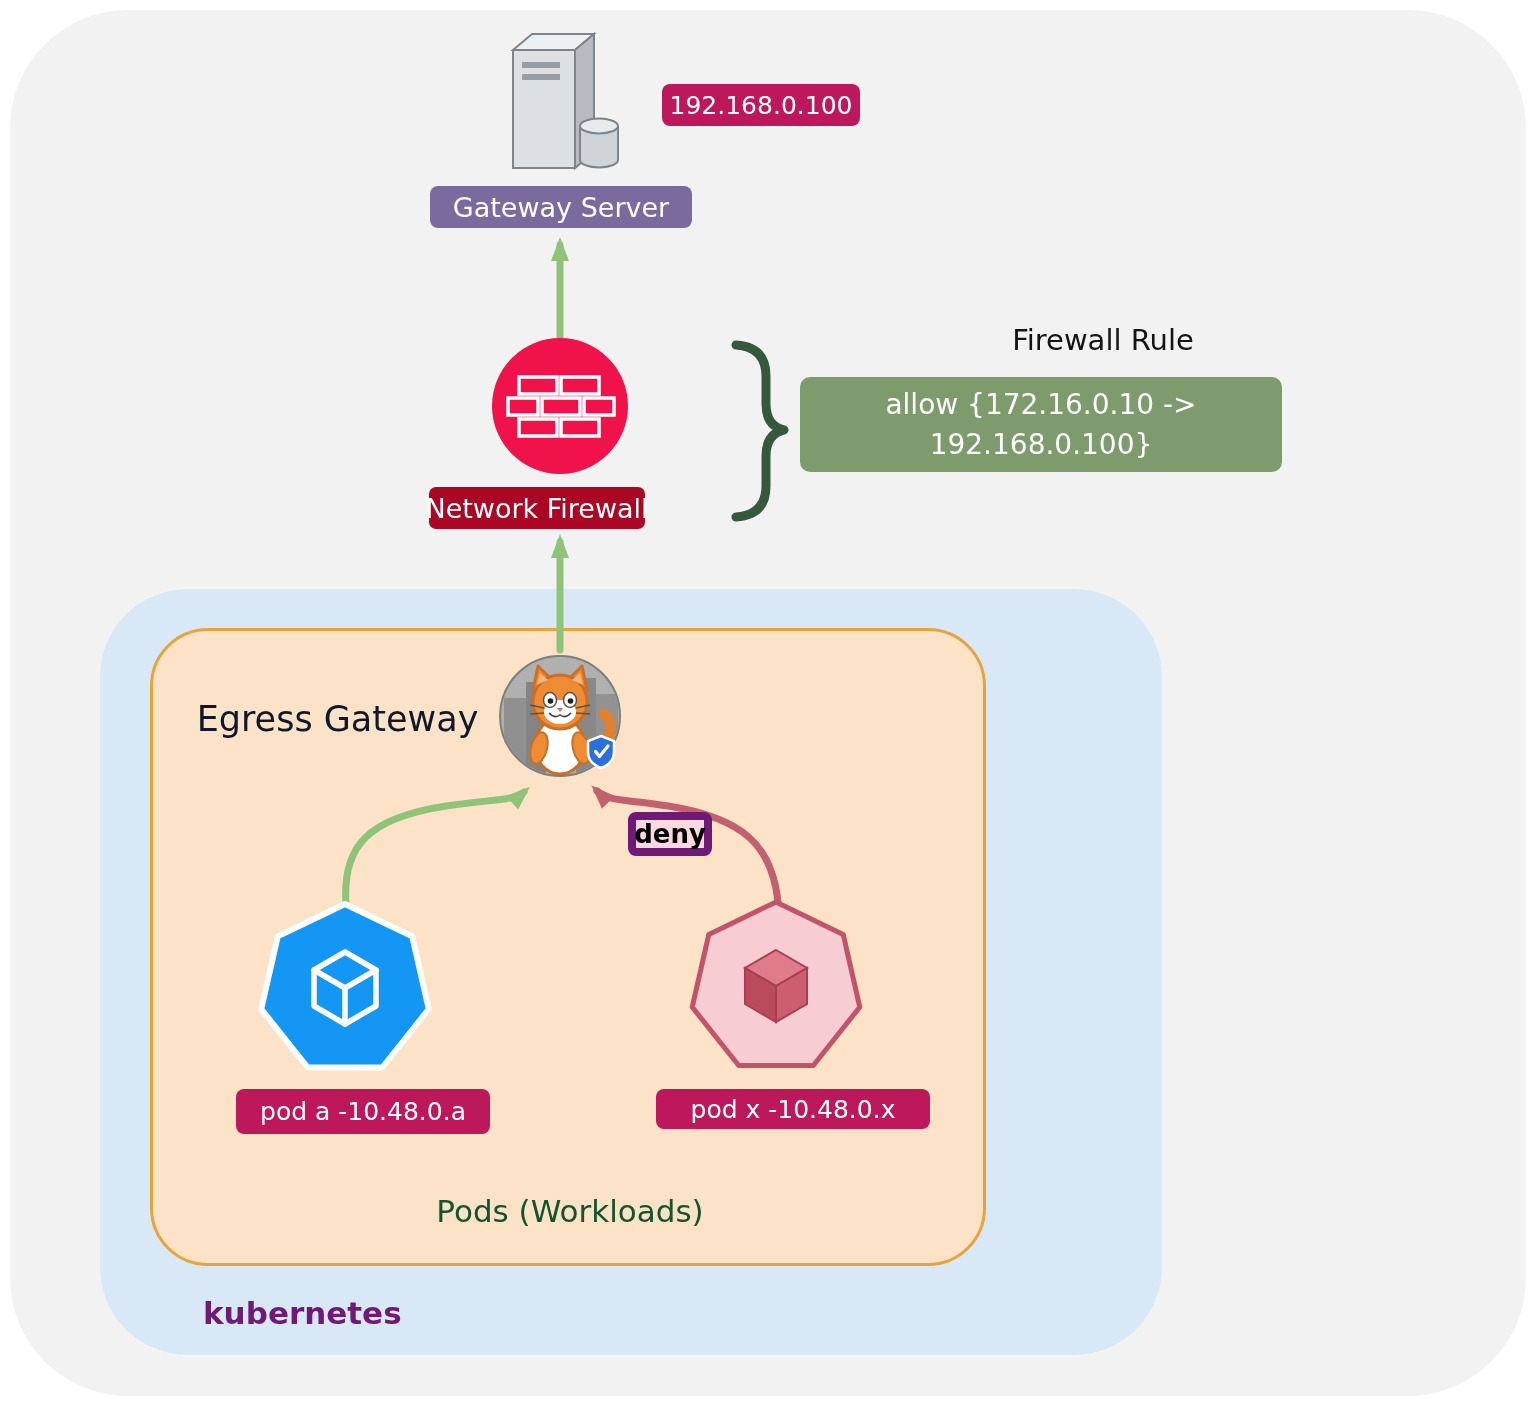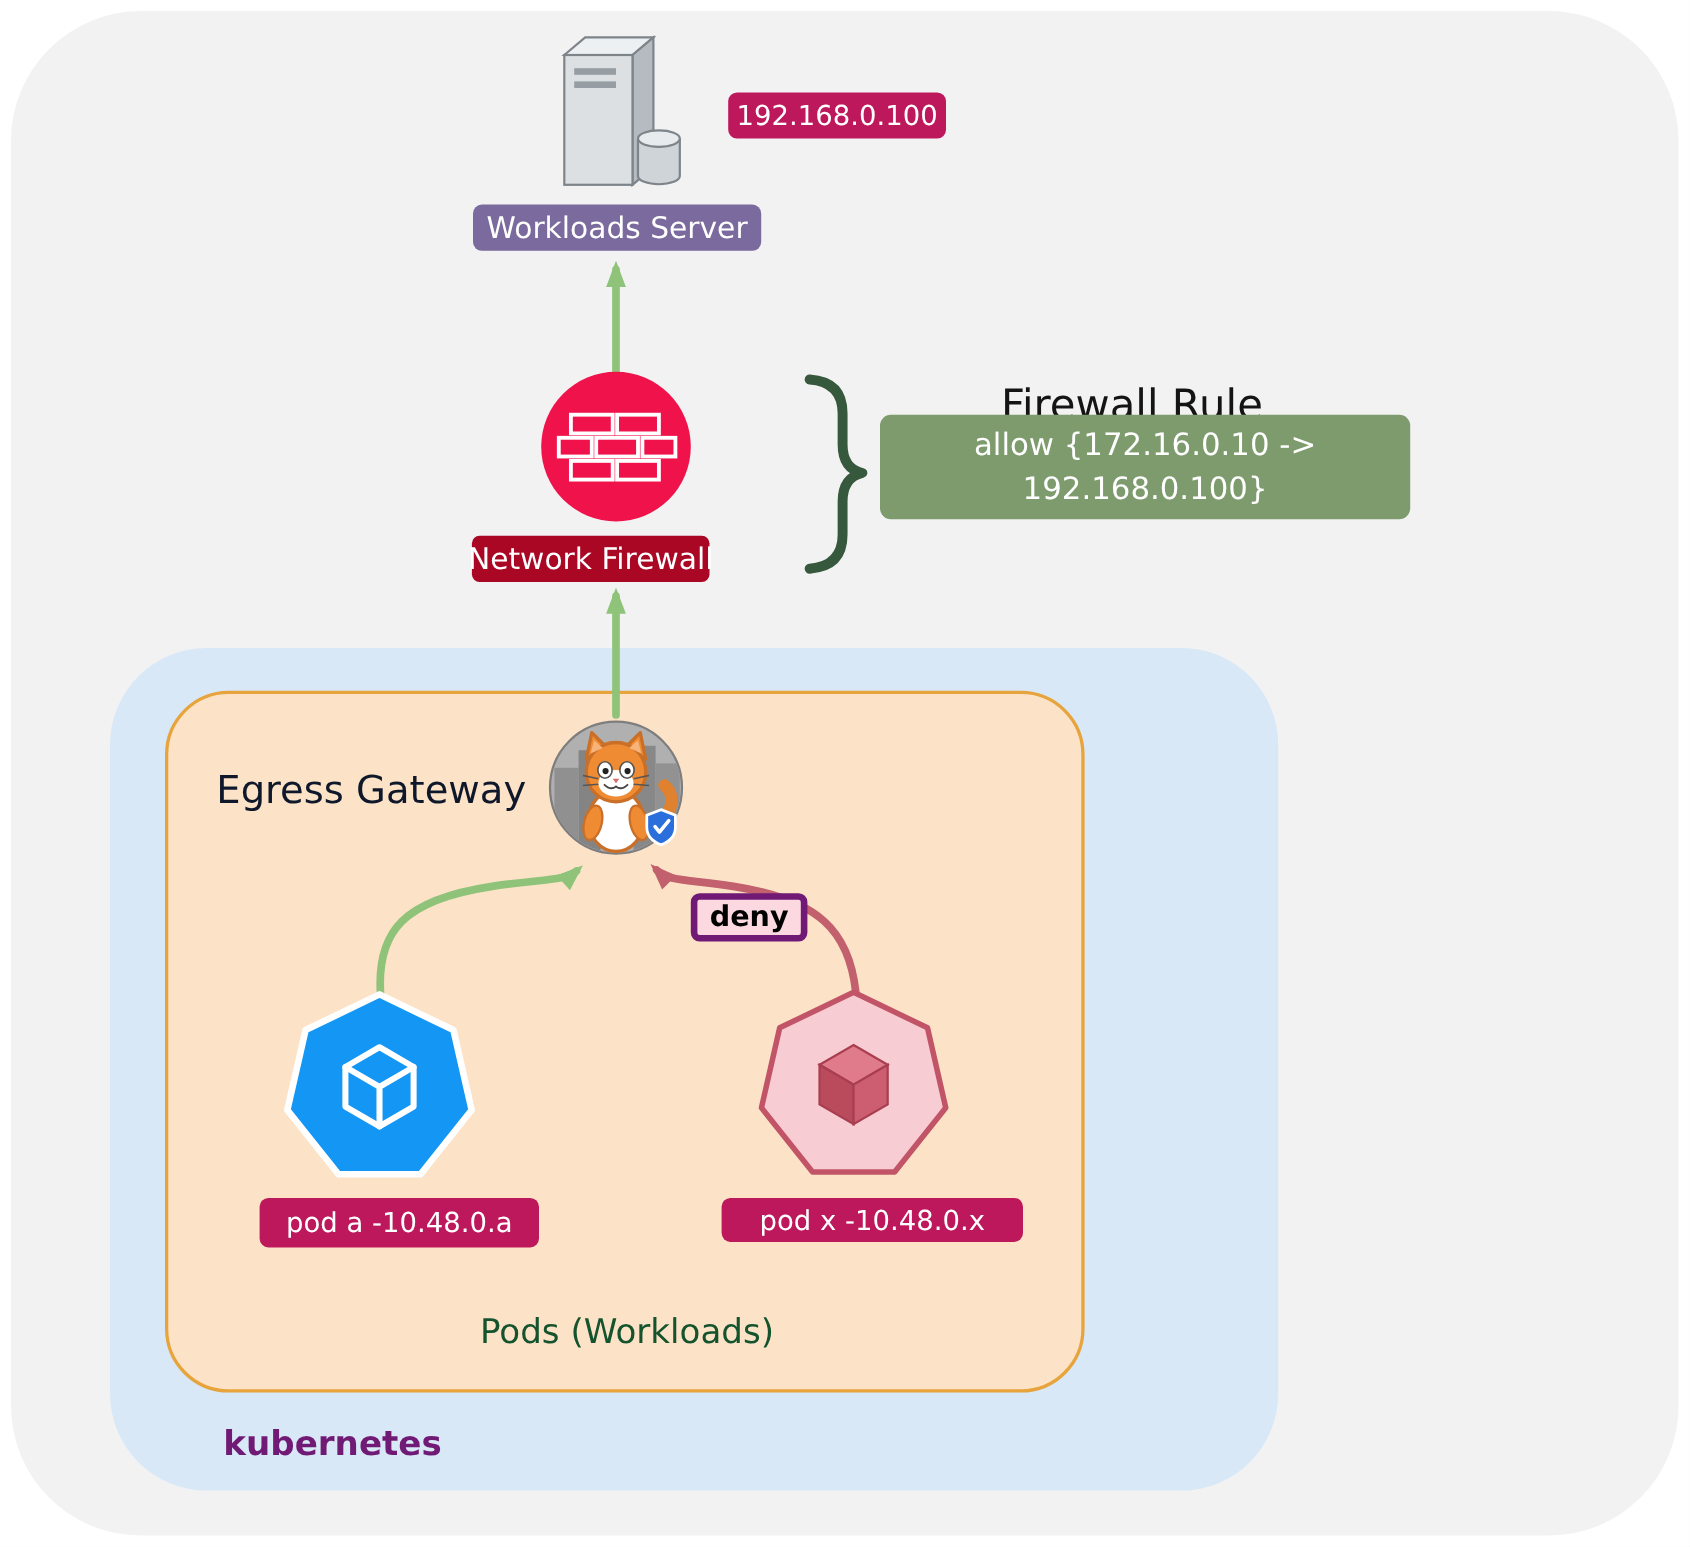--- a/index.html
+++ b/index.html
@@ -15,26 +15,26 @@
   .arrow-g{stroke:#8fc379;stroke-width:7;fill:none;stroke-linecap:round;}
   .arrow-r{stroke:#c2606e;stroke-width:7;fill:none;stroke-linecap:round;}
   .brace{stroke:#36583c;stroke-width:9;fill:none;stroke-linecap:round;stroke-linejoin:round;}
   .lbl{position:absolute;display:flex;align-items:center;justify-content:center;
     white-space:nowrap;z-index:10;box-sizing:border-box;}
   .badge{background:#be185d;color:#fff;border-radius:8px;font-size:25px;}
   .db-label{left:430px;top:186px;width:262px;height:42px;background:#7a6a9d;color:#fff;
     border-radius:8px;font-size:27px;}
   .fw-label{left:429px;top:487px;width:216px;height:42px;background:#a90724;color:#fff;
     border-radius:7px;font-size:27px;}
-  .rule-title{left:839px;top:320px;width:380px;height:40px;color:#141414;font-size:38px;margin-top:28px;}
+  .rule-title{left:913px;top:320px;width:380px;height:40px;color:#141414;font-size:29px;}
   .rule-box{left:800px;top:377px;width:482px;height:95px;background:#7d9b6d;color:#fff;
     border-radius:10px;font-size:28px;flex-direction:column;line-height:1.42;}
   .eg-label{left:200px;top:699px;width:275px;height:40px;color:#0f172a;font-size:35px;}
-  .deny-badge{left:628px;top:812px;width:106px;height:44px;background:#fcd9e0;
-    border:6px solid #701a75;border-radius:8px;color:#000;font-size:26px;font-weight:bold;}
+  .deny-badge{left:628px;top:812px;width:84px;height:44px;background:#fcd9e0;
+    border:8px solid #701a75;border-radius:8px;color:#000;font-size:26px;font-weight:bold;}
   .db-ip{left:662px;top:84px;width:198px;height:42px;}
   .gw-ip{left:666px;top:691px;width:200px;height:47px;}
   .pod-a-badge{left:236px;top:1089px;width:254px;height:45px;}
   .pod-x-badge{left:628px;top:1089px;width:274px;height:40px;margin-left:28px;}
   .pods-title{left:378px;top:1190px;width:384px;height:42px;color:#14532d;font-size:31px;}
   .k8s-label{left:203px;top:1292px;width:320px;height:42px;justify-content:flex-start;
     color:#701a75;font-size:31px;font-weight:bold;}
 </style>
 </head>
 <body>
@@ -132,21 +132,21 @@
       <g transform="translate(0,-2)">
         <polygon points="0,-36 31,-18 0,0 -31,-18" fill="#df7b8b" stroke="#a83e50" stroke-width="2"></polygon>
         <polygon points="-31,-18 0,0 0,36 -31,18" fill="#b94b5d" stroke="#a83e50" stroke-width="2"></polygon>
         <polygon points="0,0 31,-18 31,18 0,36" fill="#cd5d70" stroke="#a83e50" stroke-width="2"></polygon>
       </g>
     </g>
   </svg>
 
   <div class="lbl badge db-ip">192.168.0.100</div>
 
-  <div class="lbl db-label">Workloads Server</div>
+  <div class="lbl db-label">Gateway Server</div>
 
   <div class="lbl fw-label">Network Firewall</div>
 
   <div class="lbl rule-title">Firewall Rule</div>
 
   <div class="lbl rule-box">
     <div>allow {172.16.0.10 -&gt;</div>
     <div>192.168.0.100}</div>
   </div>
 

